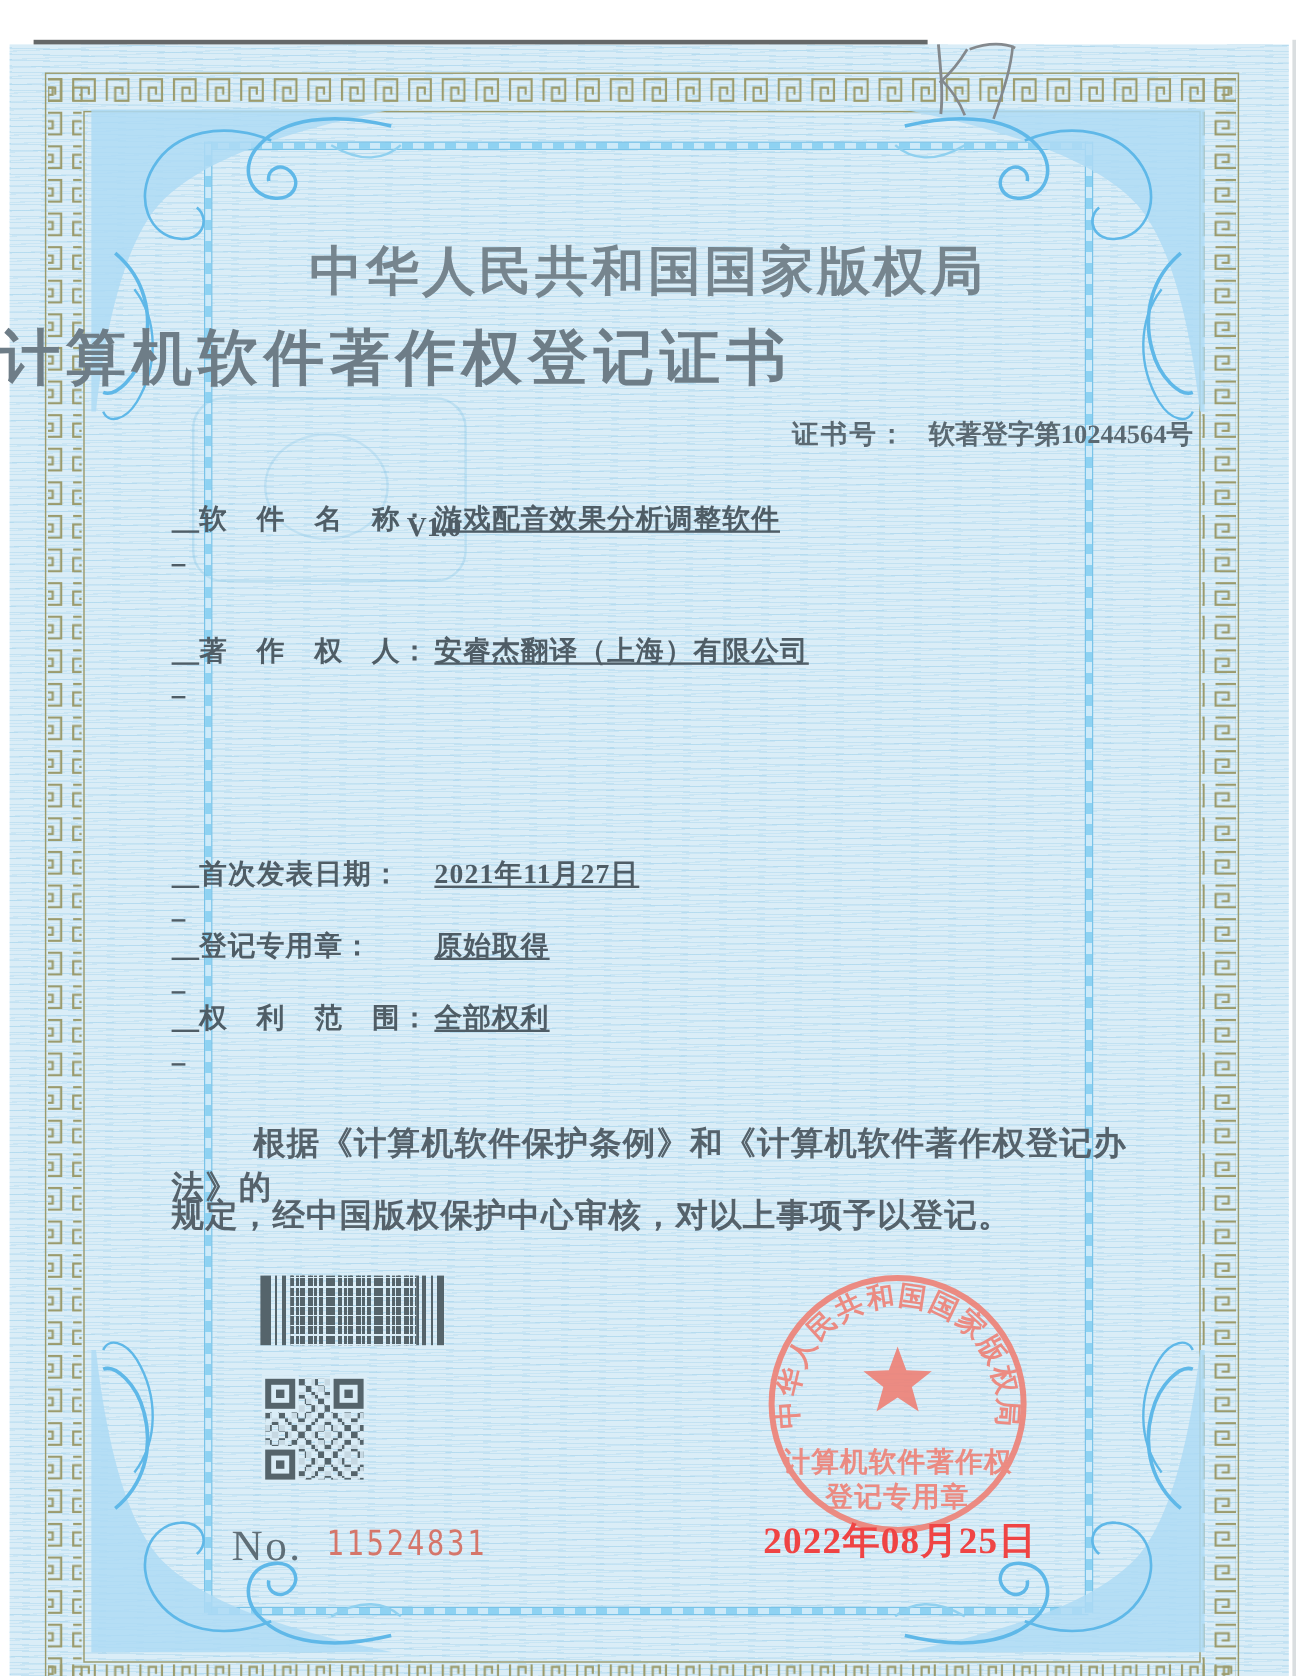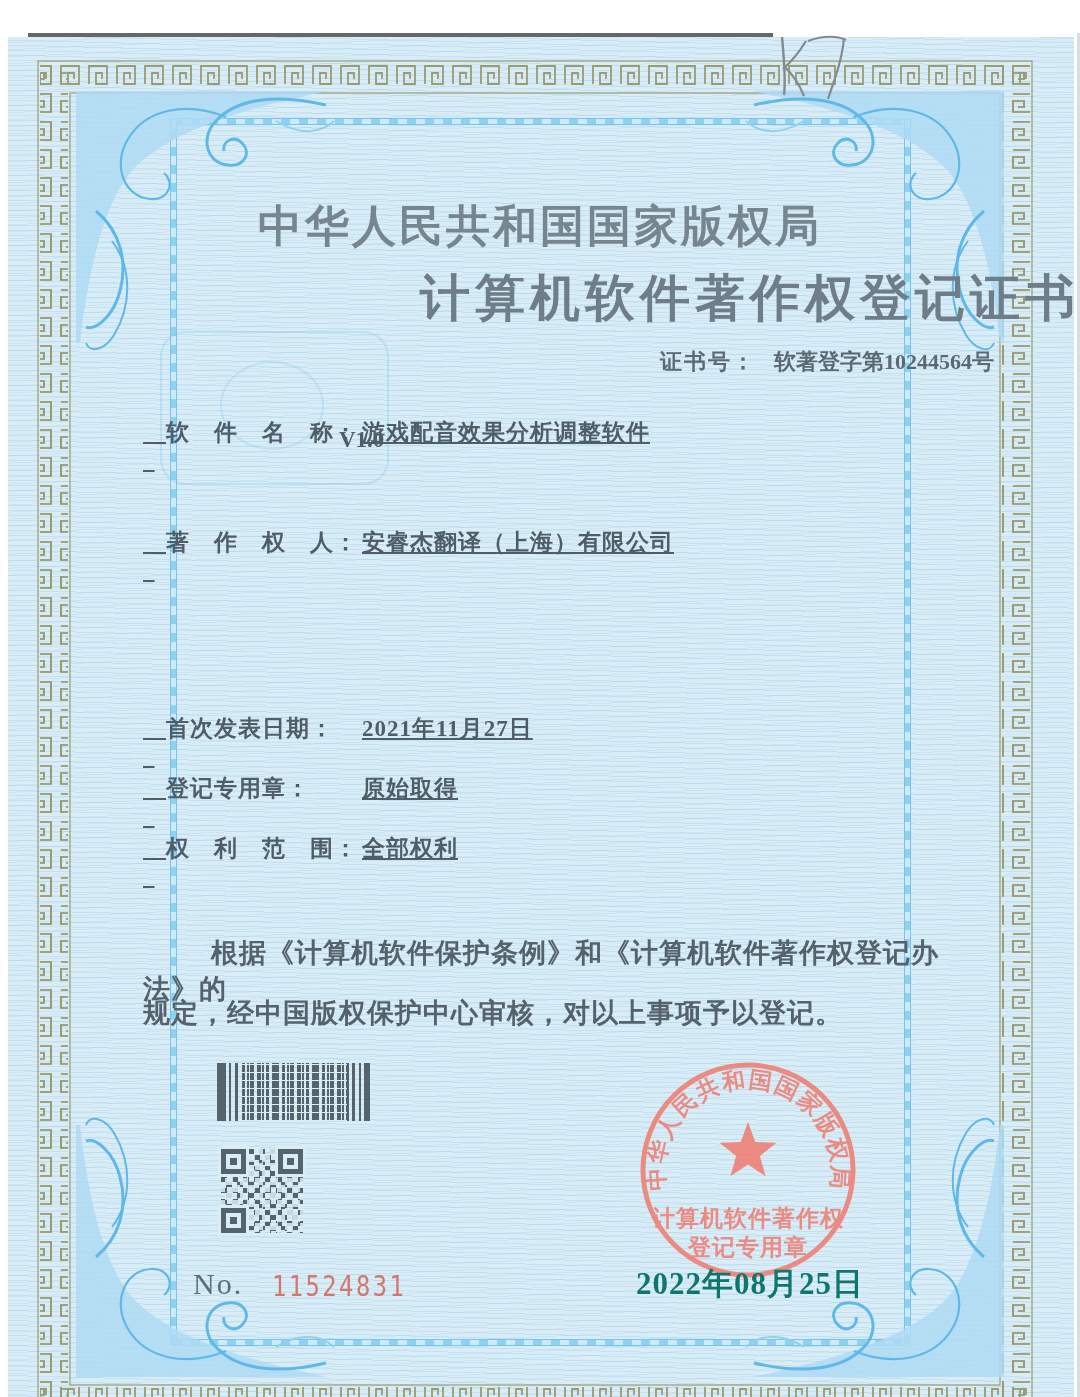--- a/index.html
+++ b/index.html
@@ -32,21 +32,21 @@
   .corner.bl{left:76px;top:1044px;transform:scaleY(-1);}
   .corner.br{left:704px;top:1044px;transform:scale(-1,-1);}
 
   .watermark{position:absolute;left:160px;top:298px;width:225px;height:150px;
     border:2px solid rgba(130,195,230,.32);border-radius:26px;}
   .watermark::after{content:"";position:absolute;left:58px;top:28px;width:100px;height:85px;
     border:2px solid rgba(130,195,230,.28);border-radius:50%;}
 
   .authority{position:absolute;left:0;top:164px;width:100%;text-align:center;
     font-size:44px;font-weight:bold;letter-spacing:3px;color:#76858e;}
-  .cert-title{position:absolute;left:0;top:232px;width:100%;text-align:right;
+  .cert-title{position:absolute;left:0;top:232px;width:100%;text-align:left;
     font-size:50px;font-weight:bold;letter-spacing:5px;color:#6e7d87;}
   .certno{position:absolute;top:314px;left:660px;font-size:22px;font-weight:bold;color:#5a6972;}
   .certno .lbl{margin-right:18px;letter-spacing:2px;}
 
   .frow{position:absolute;left:143px;font-size:23px;font-weight:bold;color:#4f5d66;white-space:pre;text-decoration:underline;}
   .flabel{display:inline-block;width:188px;letter-spacing:1px;}
   .fvalue{margin-left:8px;letter-spacing:1px;}
   .fvalue2{position:absolute;left:339px;top:394px;font-size:23px;font-weight:bold;color:#4f5d66;}
 
   .stmt{position:absolute;left:143px;width:798px;font-size:27px;font-weight:bold;
@@ -72,22 +72,22 @@
   .qr .noise2{position:absolute;inset:0;
       background:repeating-conic-gradient(#daedf7 0% 25%,transparent 0% 50%);background-size:15px 15px;
       background-position:4px 6px;opacity:.85;}
   .qr .f{position:absolute;width:25px;height:25px;border:5px solid #55646b;background:#daedf7;
       box-sizing:border-box;box-shadow:0 0 0 3px #daedf7;}
   .qr .f::after{content:"";position:absolute;inset:4px;background:#55646b;}
   .qr .f.tl{left:0;top:0;} .qr .f.tr{right:0;top:0;} .qr .f.bl{left:0;bottom:0;}
 
   .seal{position:absolute;left:613px;top:1001px;opacity:.9;}
   .issue-date{position:absolute;left:636px;top:1230px;font-size:31px;font-weight:bold;
-      letter-spacing:1px;color:#0f766e;}
-  .serial{position:absolute;left:193px;top:1234px;font-size:30px;color:#5f6e77;letter-spacing:2px;}
+      letter-spacing:1px;color:#ef4444;}
+  .serial{position:absolute;left:193px;top:1234px;font-size:36px;color:#5f6e77;letter-spacing:2px;}
   .serial-num{position:absolute;left:272px;top:1236px;font-size:29px;color:#d5766a;
       font-family:"DejaVu Sans Mono","Liberation Mono",monospace;letter-spacing:3px;
       transform:scaleX(.82);transform-origin:left;}
   .handmark{position:absolute;left:768px;top:0;}
 </style>
 </head>
 <body>
 
 <div class="page">
   <div class="paper"></div>

